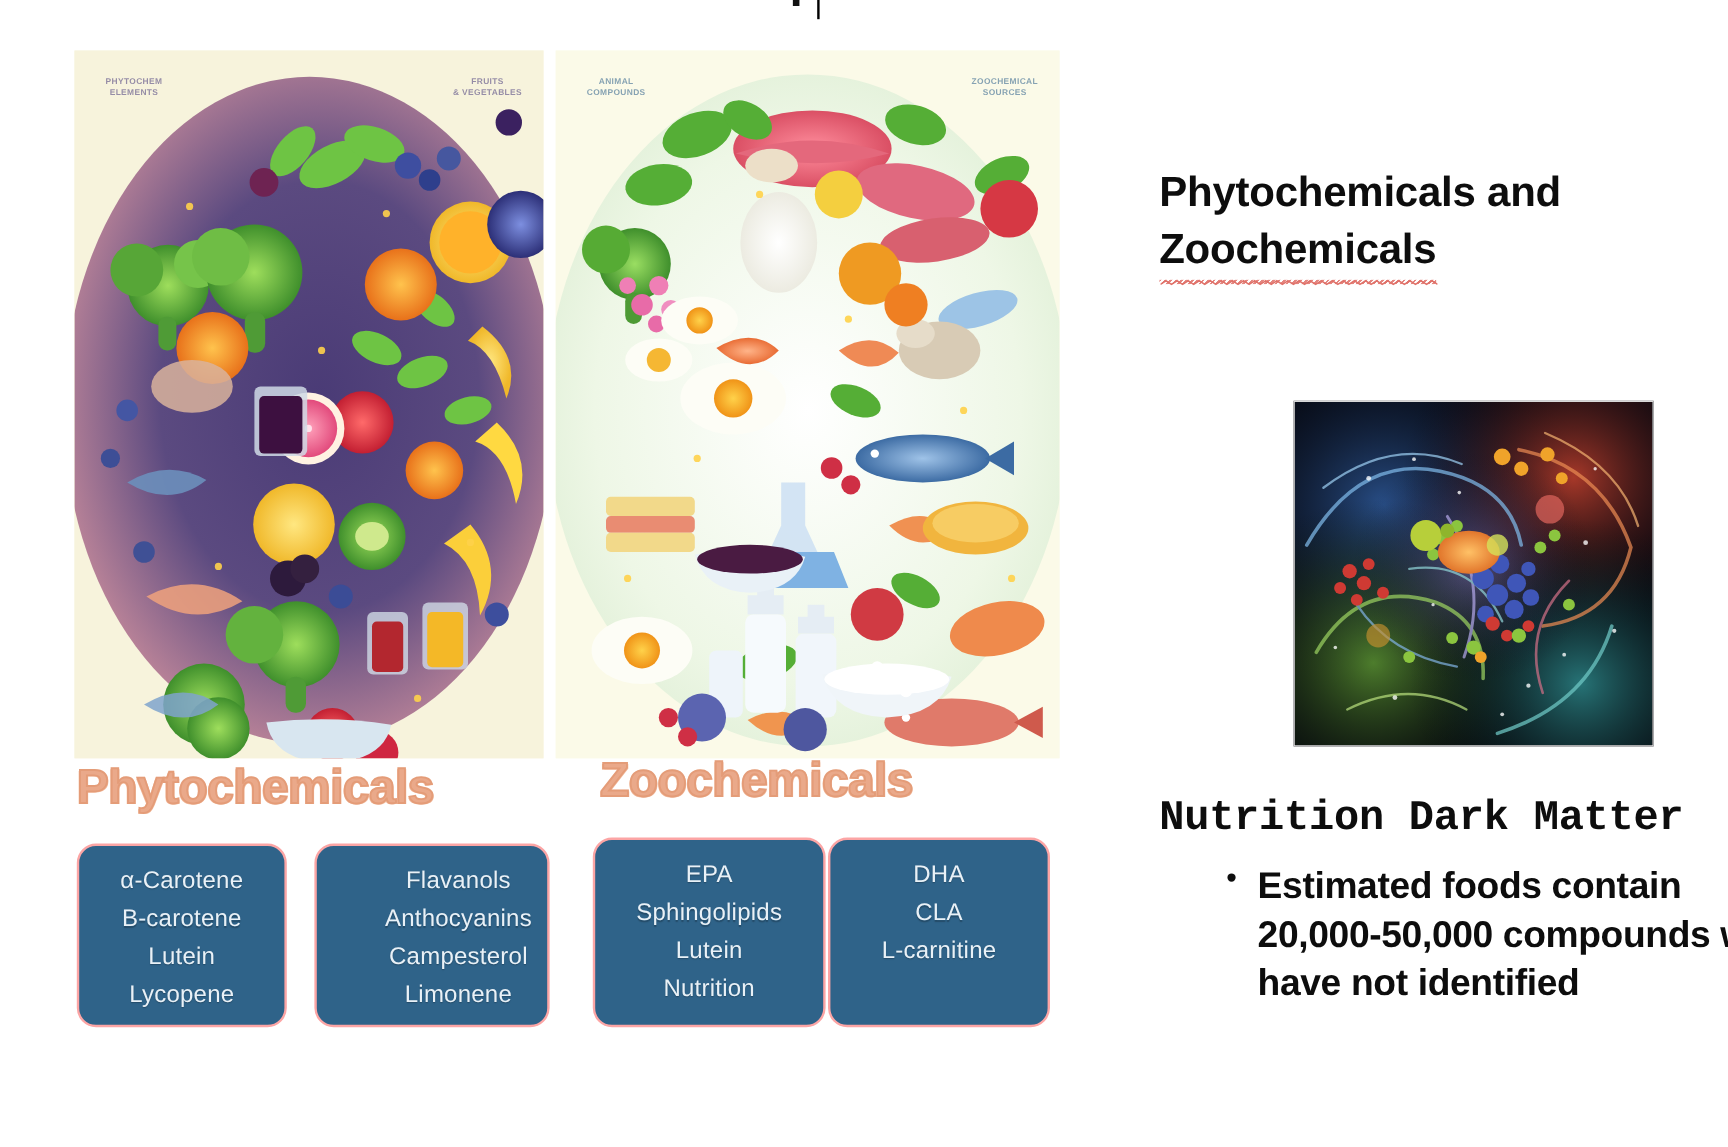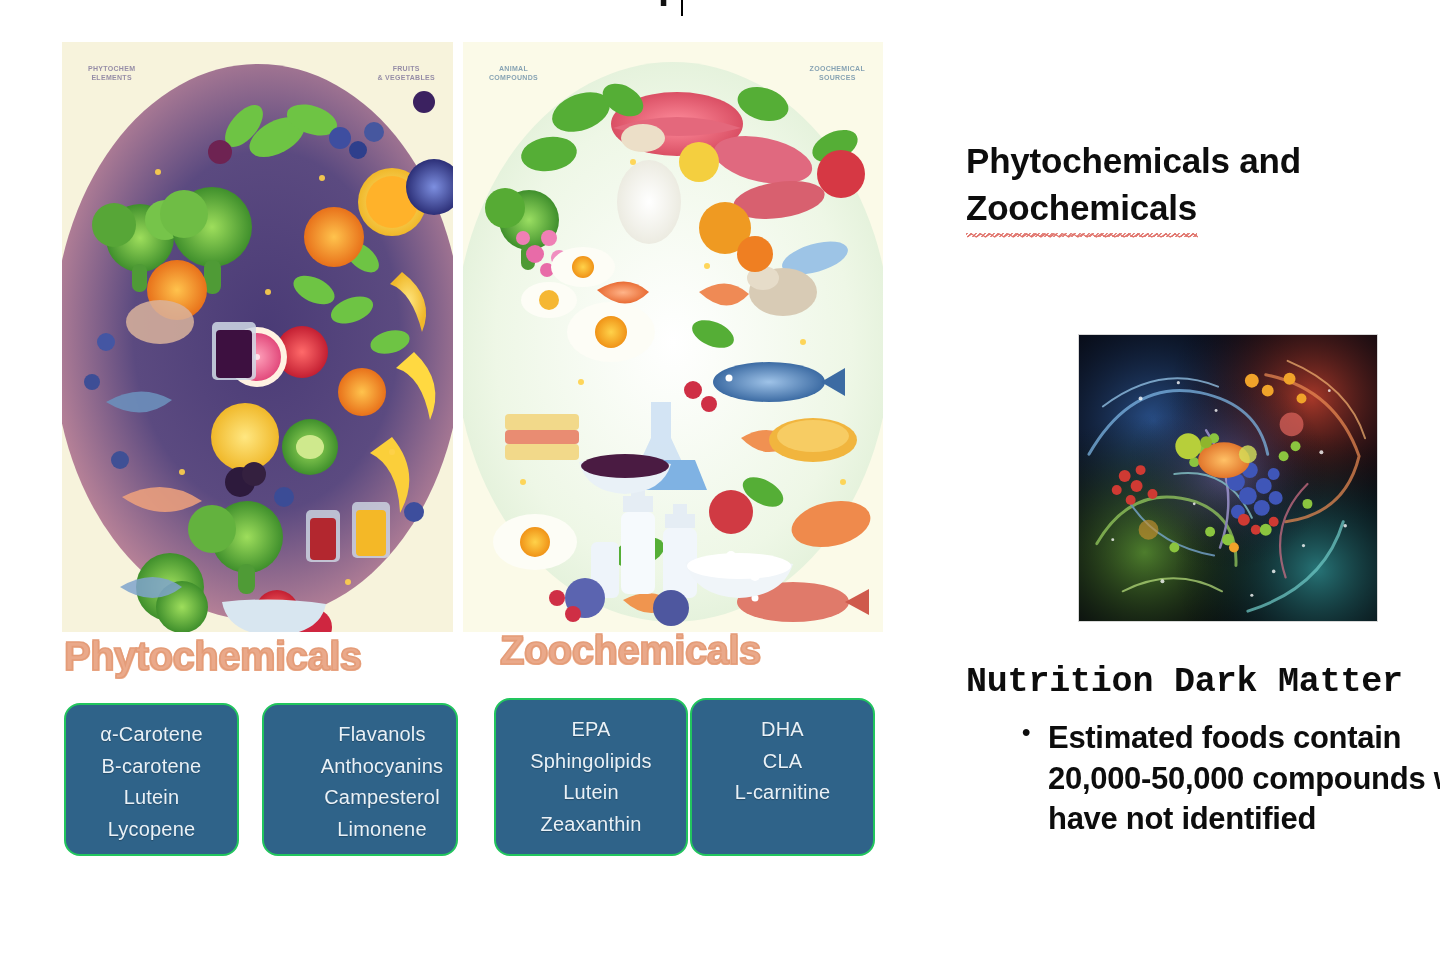--- a/index.html
+++ b/index.html
@@ -87,21 +87,21 @@
     -webkit-text-stroke: 1.6px #e49c78;
     white-space: nowrap;
   }
   #caption-phyto { left: 64px; top: 634px; }
   #caption-zoo   { left: 500px; top: 628px; }
 
   
   .compound-box {
     position: absolute;
     background: #2f6389;
-    border: 2px solid #22c55e;
+    border: 2px solid #fca5a5;
     border-radius: 16px;
     color: #e9f1f7;
     text-align: center;
     font-family: "Liberation Sans", sans-serif;
     font-size: 20px;
     line-height: 1.58;
     padding-top: 14px;
     letter-spacing: .2px;
     text-shadow: 0 1px 1px rgba(0,0,0,.25);
   }
@@ -498,21 +498,21 @@
   <span class="cpd">Flavanols</span>
   <span class="cpd">Anthocyanins</span>
   <span class="cpd">Campesterol</span>
   <span class="cpd">Limonene</span>
 </div>
 
 <div class="compound-box" id="box-2">
   <span class="cpd">EPA</span>
   <span class="cpd">Sphingolipids</span>
   <span class="cpd">Lutein</span>
-  <span class="cpd">Zeaxanthin</span>
+  <span class="cpd">Nutrition</span>
 </div>
 
 <div class="compound-box" id="box-3">
   <span class="cpd">DHA</span>
   <span class="cpd">CLA</span>
   <span class="cpd">L-carnitine</span>
 </div>
 
 <div class="right-col">
 

